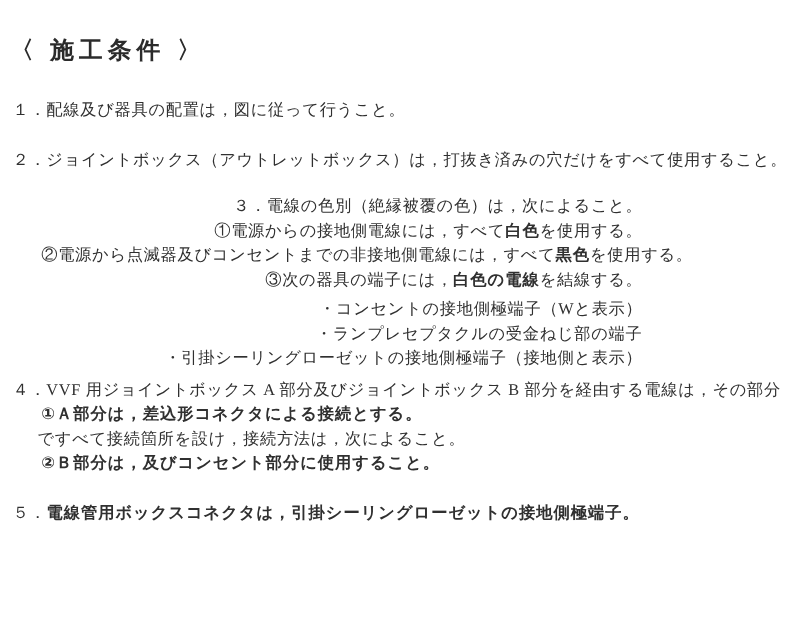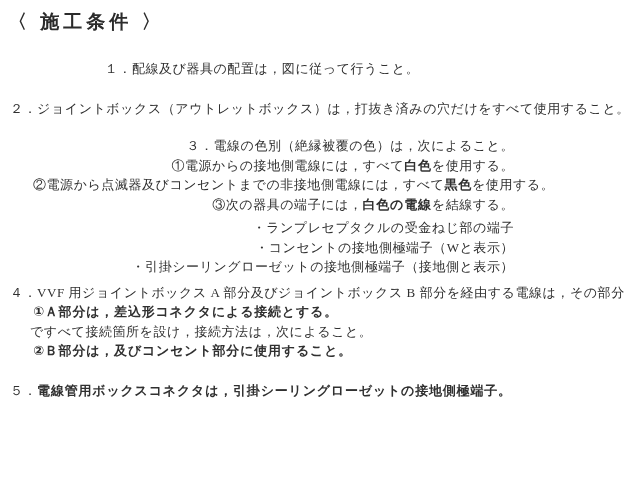--- a/index.html
+++ b/index.html
@@ -11,36 +11,36 @@
     width: 640px;
     height: 504px;
     overflow: hidden;
     color: #303030;
     font-family: "Liberation Serif", "DejaVu Serif", serif;
   }
   .page {
     box-sizing: border-box;
     width: 520px;
     height: 504px;
-    padding: 10px 6px 0 8px;
+    padding: 29px 6px 0 8px;
   }
   .title {
     margin: 0;
     font-family: "Liberation Sans", "DejaVu Sans", sans-serif;
     font-weight: bold;
     font-size: 19px;
     letter-spacing: 4px;
     color: #2b2b2b;
     line-height: 24px;
   }
   .conditions {
     margin: 0;
   }
   .condition { margin-top: 20px; }
-  .condition.c1 { margin-top: 25px; text-align: center; }
+  .condition.c1 { margin-top: 25px; }
   .condition.c3 { margin-top: 18px; text-align: right; }
   .condition.c4 { margin-top: 6px; }
   .condition.c6 { margin-top: 37px; }
   .line {
     font-size: 13px;
     line-height: 19.5px;
     letter-spacing: 0.55px;
     white-space: nowrap;
   }
   .line.item   { padding-left: 2px;  }
@@ -65,22 +65,22 @@
         <div class="line item"><span class="seg">１．配線及び器具の配置は，図に従って行うこと。</span></div>
       </div>
       <div class="condition c2">
         <div class="line item"><span class="seg">２．ジョイントボックス（アウトレットボックス）は，打抜き済みの穴だけをすべて使用すること。</span></div>
       </div>
       <div class="condition c3">
         <div class="line item"><span class="seg">３．電線の色別（絶縁被覆の色）は，次によること。</span></div>
         <div class="line sub"><span class="seg">①電源からの接地側電線には，すべて</span><span class="seg bold">白色</span><span class="seg">を使用する。</span></div>
         <div class="line sub"><span class="seg">②電源から点滅器及びコンセントまでの非接地側電線には，すべて</span><span class="seg bold">黒色</span><span class="seg">を使用する。</span></div>
         <div class="line sub"><span class="seg">③次の器具の端子には，</span><span class="seg bold">白色の電線</span><span class="seg">を結線する。</span></div>
+        <div class="line bullet"><span class="seg">・コンセントの接地側極端子（Wと表示）</span></div>
         <div class="line bullet"><span class="seg">・ランプレセプタクルの受金ねじ部の端子</span></div>
-        <div class="line bullet"><span class="seg">・コンセントの接地側極端子（Wと表示）</span></div>
         <div class="line bullet"><span class="seg">・引掛シーリングローゼットの接地側極端子（接地側と表示）</span></div>
       </div>
       <div class="condition c4">
         <div class="line item"><span class="seg">４．VVF 用ジョイントボックス A 部分及びジョイントボックス B 部分を経由する電線は，その部分</span></div>
         <div class="line sub"><span class="seg bold">①Ａ部分は，差込形コネクタによる接続とする。</span></div>
         <div class="line cont"><span class="seg">ですべて接続箇所を設け，接続方法は，次によること。</span></div>
         <div class="line sub"><span class="seg bold">②Ｂ部分は，及びコンセント部分に使用すること。</span></div>
       </div>
       <div class="condition c5">
         <div class="line item"><span class="seg">５．</span><span class="seg bold">電線管用ボックスコネクタは，引掛シーリングローゼットの接地側極端子。</span></div>

